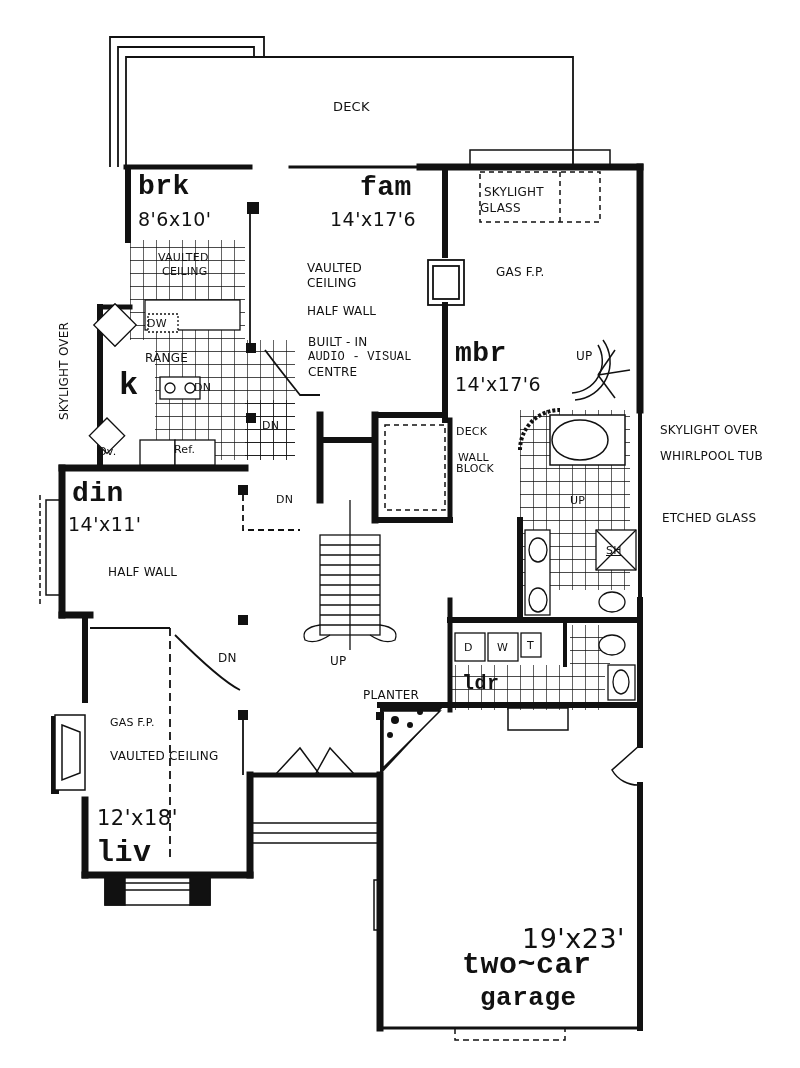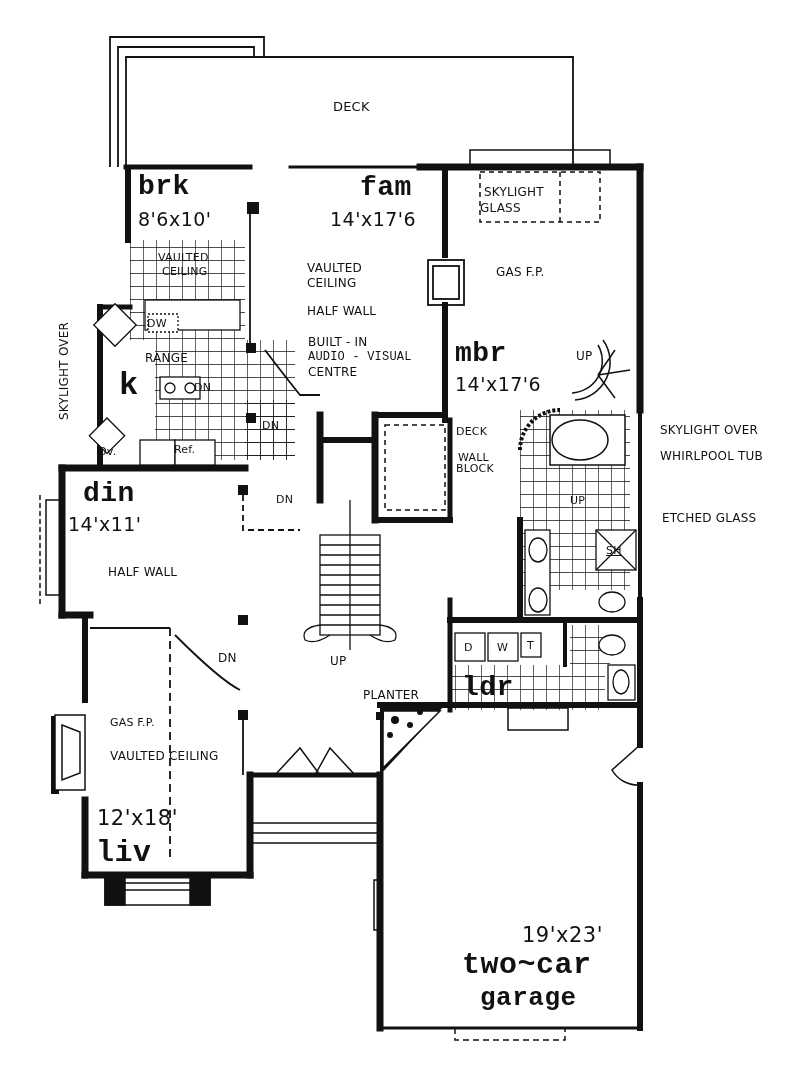--- a/index.html
+++ b/index.html
@@ -260,34 +260,34 @@
 
 <div class="lbl note small" style="left:456px;top:426px;">DECK</div>
 <div class="lbl note small" style="left:456px;top:439px;margin-top:24px;">BLOCK</div>
 <div class="lbl note small" style="left:458px;top:452px;">WALL</div>
 <div class="lbl note" style="left:660px;top:424px;">SKYLIGHT  OVER</div>
 <div class="lbl note" style="left:660px;top:450px;text-align:right;">WHIRLPOOL  TUB</div>
 <div class="lbl note small" style="left:570px;top:495px;">UP</div>
 <div class="lbl note" style="left:662px;top:512px;">ETCHED GLASS</div>
 <div class="lbl note small" style="left:606px;top:545px;text-decoration:underline;">SH</div>
 
-<div class="lbl room" style="left:83px;top:480px;font-size:28px;">din</div>
+<div class="lbl room" style="left:72px;top:480px;font-size:28px;">din</div>
 <div class="lbl dim" style="left:68px;top:515px;">14'x11'</div>
 <div class="lbl note" style="left:108px;top:566px;">HALF WALL</div>
 <div class="lbl note small" style="left:276px;top:494px;">DN</div>
 
 <div class="lbl note" style="left:330px;top:655px;">UP</div>
 <div class="lbl note" style="left:218px;top:652px;">DN</div>
 <div class="lbl note" style="left:363px;top:689px;">PLANTER</div>
 
 <div class="lbl note" style="left:110px;top:717px;font-size:11px;">GAS F.P.</div>
 <div class="lbl note" style="left:110px;top:750px;">VAULTED CEILING</div>
 <div class="lbl dim" style="left:97px;top:808px;font-size:21px;">12'x18'</div>
 <div class="lbl room" style="left:96px;top:838px;font-size:30px;">liv</div>
 
-<div class="lbl room" style="left:462px;top:674px;font-size:28px;">ldr</div>
+<div class="lbl room" style="left:462px;top:674px;font-size:20px;">ldr</div>
 <div class="lbl note small" style="left:464px;top:642px;">D</div>
 <div class="lbl note small" style="left:497px;top:642px;">W</div>
 <div class="lbl note small" style="left:527px;top:640px;">T</div>
 
-<div class="lbl dim" style="left:522px;top:925px;font-size:21px;text-align:right;">19'x23'</div>
+<div class="lbl dim" style="left:522px;top:925px;font-size:27px;text-align:right;">19'x23'</div>
 <div class="lbl room" style="left:462px;top:950px;font-size:30px;">two~car</div>
 <div class="lbl room" style="left:480px;top:985px;font-size:26px;">garage</div>
 
 </body></html>

